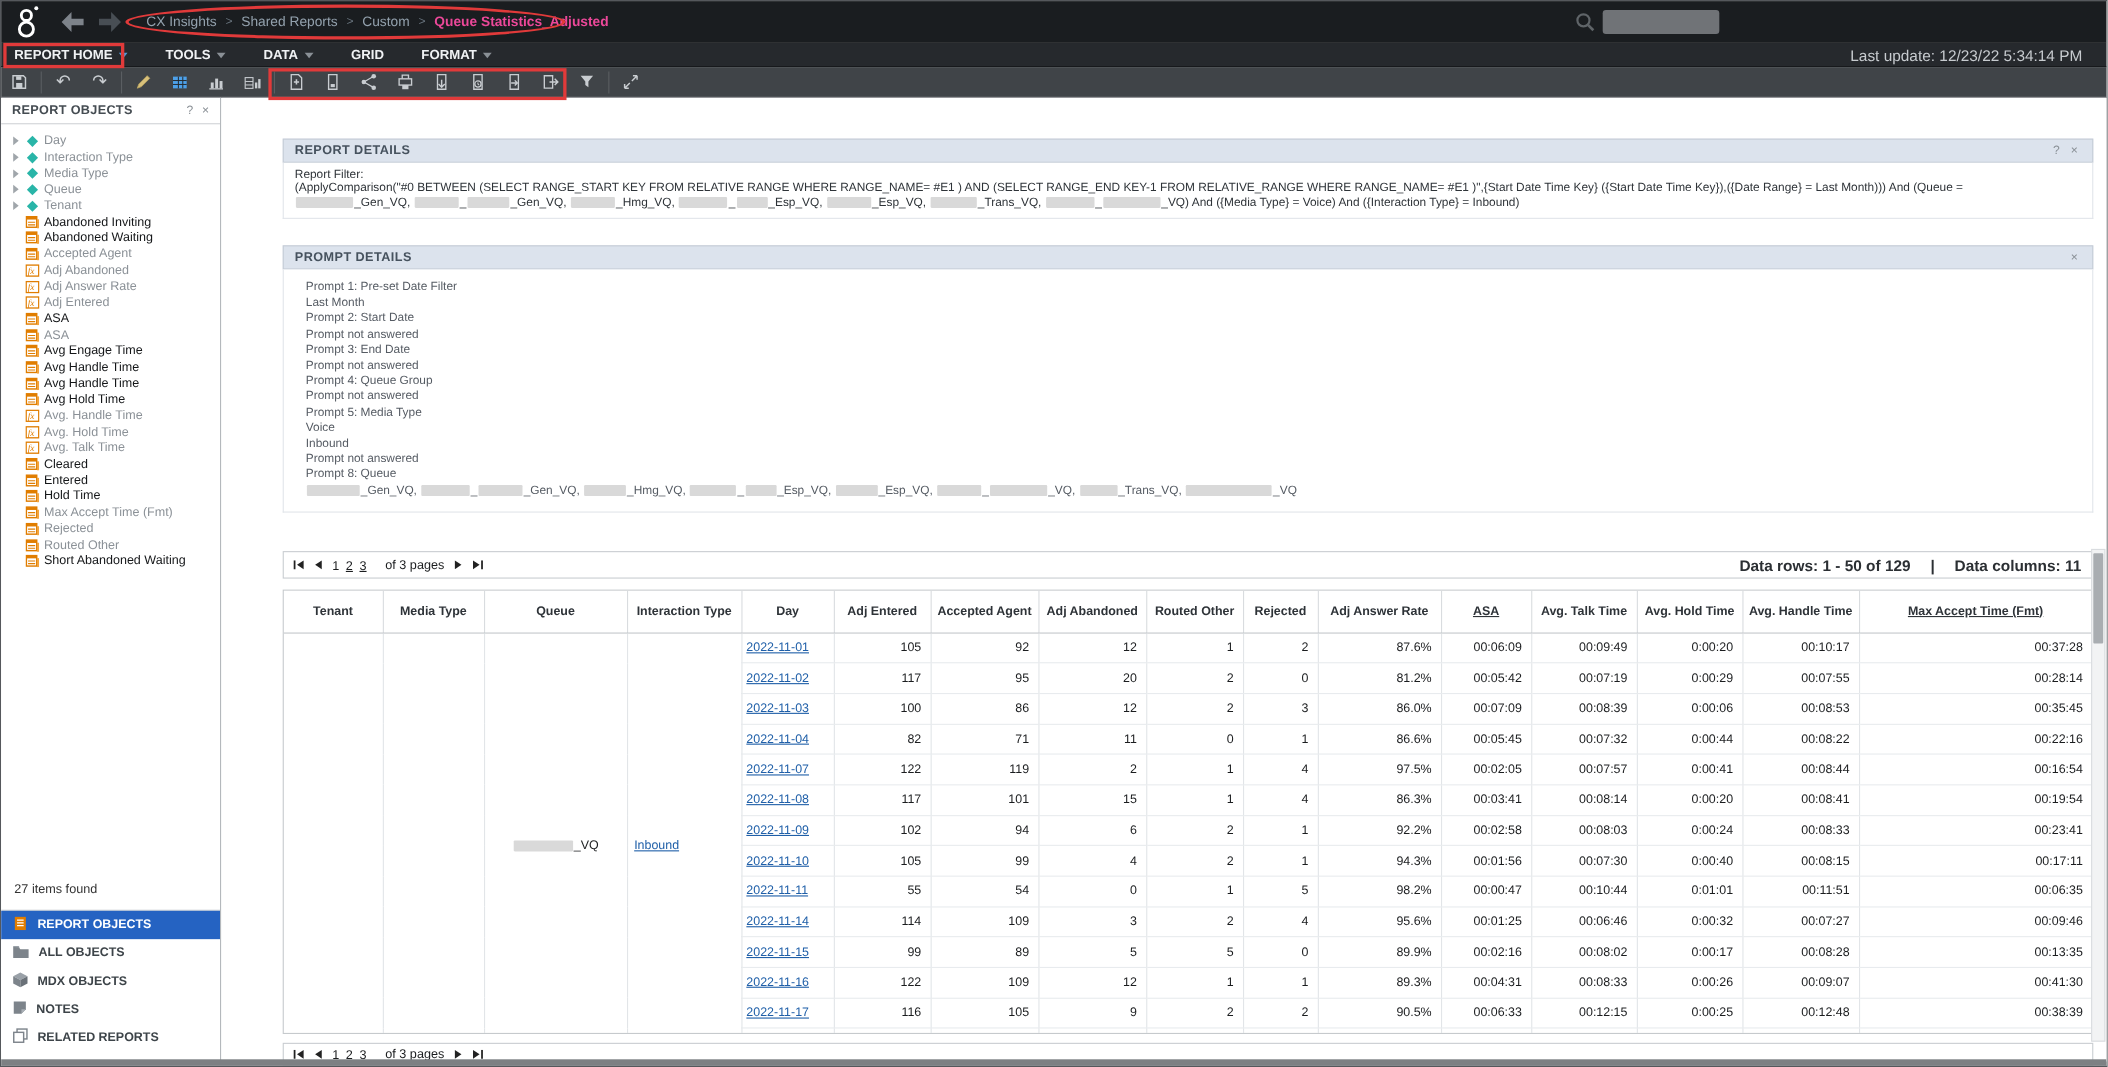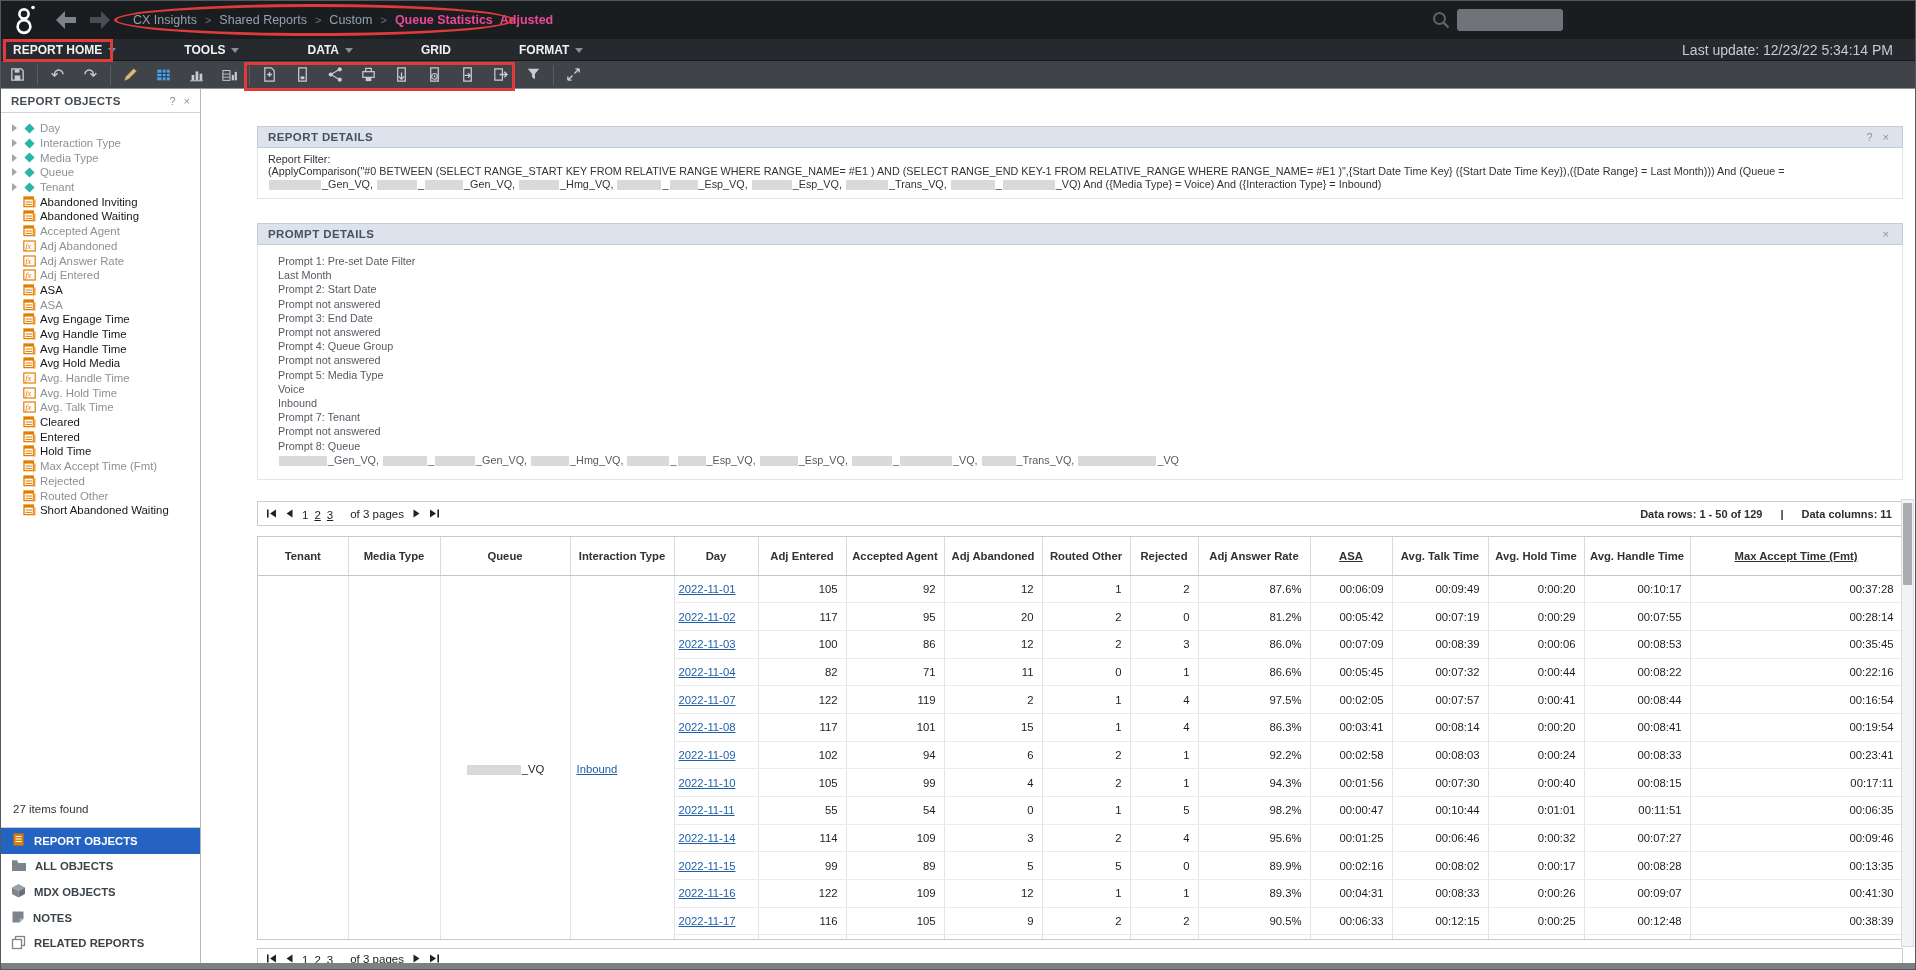--- a/index.html
+++ b/index.html
@@ -18,21 +18,21 @@
                 font-size:12.5px; color:#93a1ad;text-align:right; }
   .crumb { color:#93a1ad; }
   .crumb-sep { color:#6b7680; font-size:11px; }
   .crumb.last { color:#ec4899; font-weight:bold; }
   .top-search { position:absolute; left:1430px; top:9px; }
   .top-redact { position:absolute; left:1456px; top:8px; width:106px; height:22px; background:#75787c; border-radius:3px; opacity:.95; }
 
   
   .menubar { position:absolute; left:0; top:38px; width:100%; height:22px; background:#26292d;
              display:flex; align-items:center; border-bottom:1px solid #17191c; }
-  .menu-item { display:flex; align-items:center; gap:6px; padding:0 34px; height:100%; color:#f0f2f4;
+  .menu-item { display:flex; align-items:center; gap:6px; padding:0 17px; height:100%; color:#f0f2f4;
                font-size:12px; font-weight:bold; cursor:pointer; }
   .menu-item:first-child { padding-left:12px; }
   .caret { width:0; height:0; border-left:4px solid transparent; border-right:4px solid transparent; border-top:5px solid #8a9096; margin-top:1px; }
   .caret.blue { border-top-color:#4f9bd8; }
   .last-update { position:absolute; right:22px; top:0; height:22px; display:flex; align-items:center;
                  color:#c7cbcf; font-size:14px;margin-left:28px; }
 
   
   .toolbar { position:absolute; left:0; top:60px; width:100%; height:28px; background:#404448;
              display:flex; align-items:center; border-bottom:1px solid #8e9194; }
@@ -84,21 +84,21 @@
   
   .pagerbox { position:absolute; left:55px; right:14px; height:25px; border:1px solid #c9cdd1; background:#fff;
               display:flex; align-items:center; padding:0 10px 0 8px; }
   .pager-top { top:412px; }
   .pager-bottom { top:859px; height:21px; }
   .pager { display:flex; align-items:center; gap:7px; }
   .pbtn { display:flex; align-items:center; cursor:pointer; }
   .pnum { font-size:11.5px; color:#1b1d1f; }
   .pnum.link { text-decoration:underline; cursor:pointer; }
   .pof { font-size:11.5px; color:#1b1d1f; margin-left:4px; }
-  .rowsinfo { margin-left:auto; display:flex; align-items:center; gap:18px; font-size:11px; font-weight:bold; color:#2b2f33; }
+  .rowsinfo { margin-left:auto; display:flex; align-items:center; gap:18px; font-size:14px; font-weight:bold; color:#2b2f33; }
   .rowsinfo .sep { color:#2b2f33; font-weight:bold; }
 
   
   .grid-wrap { position:absolute; left:55px; top:447px; right:14px; height:404px; overflow:hidden;
                border:1px solid #c6cacd; background:#fff; }
   table.grid { border-collapse:collapse; table-layout:fixed; width:1644px; }
   .grid th { height:38px; font-size:11.3px; font-weight:bold; color:#2e3338; text-align:center;
              border-right:1px solid #d9dcdf; border-bottom:1px solid #c3c7cb; background:#fff; vertical-align:middle; padding:0 4px; }
   .grid th.und .hlbl { text-decoration:underline; }
   .grid td { height:27.7px; font-size:11.3px; color:#1b1d1f; border-right:1px solid #e2e5e8;
@@ -471,21 +471,21 @@
         </div>
         <div class="obj-row noexp">
           <span class="obj-ico">
             <svg width="13" height="12" viewBox="0 0 13 12">
               <rect x="1" y="1" width="9.4" height="9.6" fill="#fff" stroke="#e07d00" stroke-width="1.3"></rect>
               <rect x="1" y="1" width="9.4" height="2.6" fill="#e07d00"></rect>
               <path d="M2.5 6 H9 M2.5 8.4 H9" stroke="#e07d00" stroke-width="1"></path>
               <rect x="10.6" y="3.4" width="1.9" height="8.2" fill="#f2a33c"></rect>
             </svg>
           </span>
-          <span class="obj-label">Avg Hold Media</span>
+          <span class="obj-label">Avg Hold Time</span>
         </div>
         <div class="obj-row dim noexp">
           <span class="obj-ico">
             <svg width="13" height="12" viewBox="0 0 13 12">
               <rect x="0.8" y="1" width="11.4" height="10" fill="#fff" stroke="#e07d00" stroke-width="1.2"></rect>
               <text x="2.2" y="9" font-size="8.5" font-style="italic" font-family="Liberation Serif,serif" fill="#e07d00">fx</text>
             </svg>
           </span>
           <span class="obj-label">Avg. Handle Time</span>
         </div>
@@ -651,21 +651,20 @@
           <div>Last Month</div>
           <div>Prompt 2: Start Date</div>
           <div>Prompt not answered</div>
           <div>Prompt 3: End Date</div>
           <div>Prompt not answered</div>
           <div>Prompt 4: Queue Group</div>
           <div>Prompt not answered</div>
           <div>Prompt 5: Media Type</div>
           <div>Voice</div>
           <div>Inbound</div>
-          <div>Prompt 7: Tenant</div>
           <div>Prompt not answered</div>
           <div>Prompt 8: Queue</div>
           <div><span class="redact" style="width: 48px;"></span><span>_Gen_VQ, </span><span class="redact" style="width: 44px;"></span><span>_</span><span class="redact" style="width: 40px;"></span><span>_Gen_VQ, </span><span class="redact" style="width: 38px;"></span><span>_Hmg_VQ, </span><span class="redact" style="width: 42px;"></span><span>_</span><span class="redact" style="width: 28px;"></span><span>_Esp_VQ, </span><span class="redact" style="width: 38px;"></span><span>_Esp_VQ, </span><span class="redact" style="width: 40px;"></span><span>_</span><span class="redact" style="width: 52px;"></span><span>_VQ, </span><span class="redact" style="width: 34px;"></span><span>_Trans_VQ, </span><span class="redact" style="width: 78px;"></span><span>_VQ</span></div>
         </div>
     </div>
 
     <div class="pagerbox pager-top">
       <div class="pager">
         <span class="pbtn">
             <svg width="11" height="11" viewBox="0 0 11 11">

